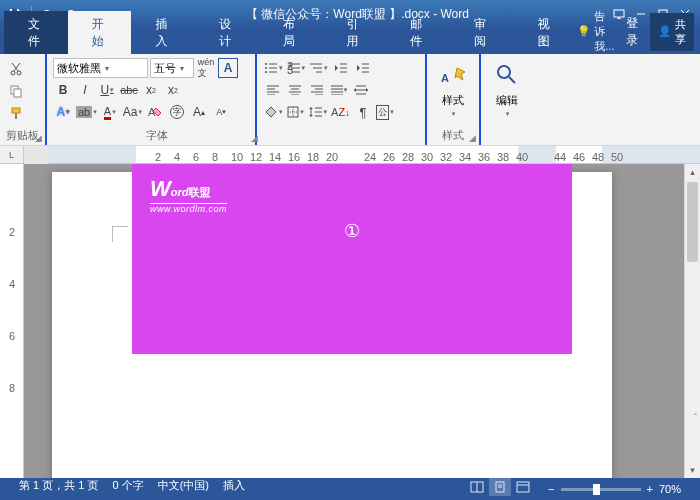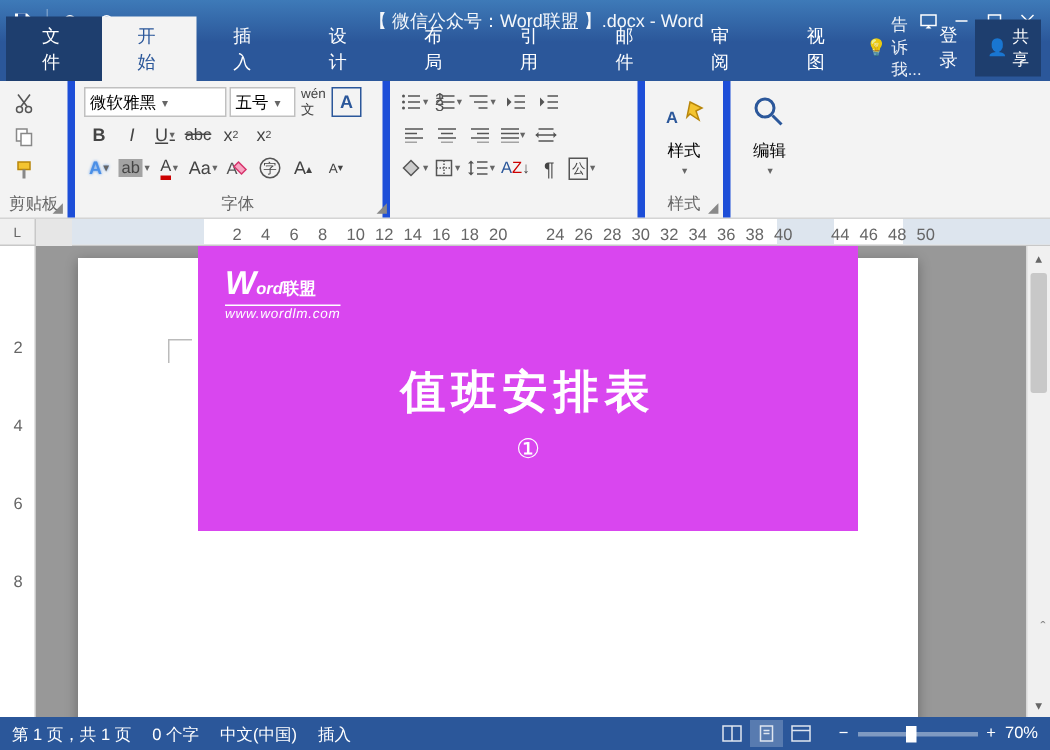--- a/index.html
+++ b/index.html
@@ -11,21 +11,21 @@
 .title{flex:1;text-align:center;font-size:12px;opacity:.95}
 .winbtns{display:flex}
 .tabs{height:26px;background:#2b579a;display:flex;align-items:flex-end;color:#fff;padding-left:4px}
 .tab{padding:5px 24px 4px;font-size:12px;cursor:pointer}
 .tab.file{background:#1e3e6e}
 .tab.active{background:#f3f3f3;color:#2b579a}
 .tabs .right{margin-left:auto;display:flex;align-items:center;gap:4px;padding-right:6px}
 .tell{display:flex;align-items:center;gap:3px;opacity:.9;font-size:11px}
 .share{background:#1e3e6e;padding:4px 8px;display:flex;align-items:center;gap:3px}
 .ribbon{height:92px;background:#f3f3f3;border-bottom:1px solid #d4d4d4;display:flex}
-.group{border-right:5px solid #1d4ed8;padding:3px 6px 1px;display:flex;flex-direction:column;position:relative}
+.group{border-right:2px solid #1d4ed8;padding:3px 6px 1px;display:flex;flex-direction:column;position:relative}
 .glabel{font-size:10px;color:#666;text-align:center;margin-top:auto;padding-bottom:1px;position:relative}
 .glabel .dlg{position:absolute;right:-3px;bottom:1px;font-size:9px;color:#888;cursor:pointer}
 .vbtn{display:flex;flex-direction:column;align-items:center;gap:2px;padding:2px 4px;cursor:pointer}
 .vbtn .ibox{width:32px;height:32px;display:flex;align-items:center;justify-content:center;font-size:20px}
 .row{display:flex;align-items:center;gap:2px;height:22px}
 .sbtn{min-width:20px;height:20px;display:flex;align-items:center;justify-content:center;cursor:pointer;color:#444;font-size:12px;border:1px solid transparent}
 .combo{height:20px;border:1px solid #c0c0c0;background:#fff;display:flex;align-items:center;padding:0 3px;font-size:11px;cursor:pointer}
 .combo .dd{margin-left:4px;font-size:8px;color:#666}
 .drop{font-size:7px;color:#666;margin-left:1px}
 svg{display:block}
@@ -44,21 +44,21 @@
 .overlay .logo{font-size:18px;font-weight:bold;font-style:italic}
 .overlay .logo .b{color:#fff}
 .overlay .url{font-size:9px;letter-spacing:.5px;border-top:1px solid #fff;display:inline-block;margin-top:1px;font-style:italic}
 .overlay .htxt{font-size:30px;font-weight:bold;text-align:center;margin-top:26px;letter-spacing:4px}
 .overlay .circ{text-align:center;font-size:18px;margin-top:6px}
 .overlay .foot{position:absolute;bottom:16px;left:18px;font-size:13px}
 .scroll-v{width:16px;background:#f0f0f0;border-left:1px solid #d8d8d8;display:flex;flex-direction:column}
 .scroll-v .arr{height:16px;display:flex;align-items:center;justify-content:center;color:#666;font-size:9px;cursor:pointer}
 .scroll-v .track{flex:1;position:relative}
 .scroll-v .thumb{position:absolute;left:2px;right:2px;top:2px;height:80px;background:#c8c8c8;border-radius:2px;cursor:pointer}
-.statusbar{height:22px;background:#2b579a;color:#fff;display:flex;align-items:center;font-size:11px;padding:0 8px;gap:14px}
+.statusbar{height:22px;background:#2b579a;color:#fff;display:flex;font-size:11px;padding:0 19px;gap:14px}
 .statusbar .sp{flex:1}
 .viewbtns{display:flex;gap:1px}
 .viewbtns .vb{width:22px;height:18px;display:flex;align-items:center;justify-content:center;cursor:pointer;opacity:.85}
 .viewbtns .vb.active{background:rgba(255,255,255,.25)}
 .zoom{display:flex;align-items:center;gap:6px}
 .zslider{width:80px;height:3px;background:rgba(255,255,255,.4);position:relative;cursor:pointer}
 .zslider .zh{position:absolute;width:7px;height:11px;background:#fff;top:-4px;left:32px}
 </style>
 </head>
 <body>
@@ -402,21 +402,20 @@
       <div class="num" style="top: 218px;">8</div>
     </div>
   <div class="canvas">
     <div class="page">
       <div class="crop tl"></div>
         <div class="crop tr"></div>
     </div>
     <div class="overlay">
       <div class="logo"><span class="b" style="font-size:22px">W</span><span>ord</span><span style="font-style:normal">联盟</span></div>
       <div class="url">www.wordlm.com</div>
-      <div class="htxt">值班安排表</div>
       <div class="circ">①</div>
     </div>
   </div>
   <div class="scroll-v">
     <div class="arr">▴</div>
     <div class="track">
         <div class="thumb"></div>
       </div>
     <div class="arr">▾</div>
   </div>

